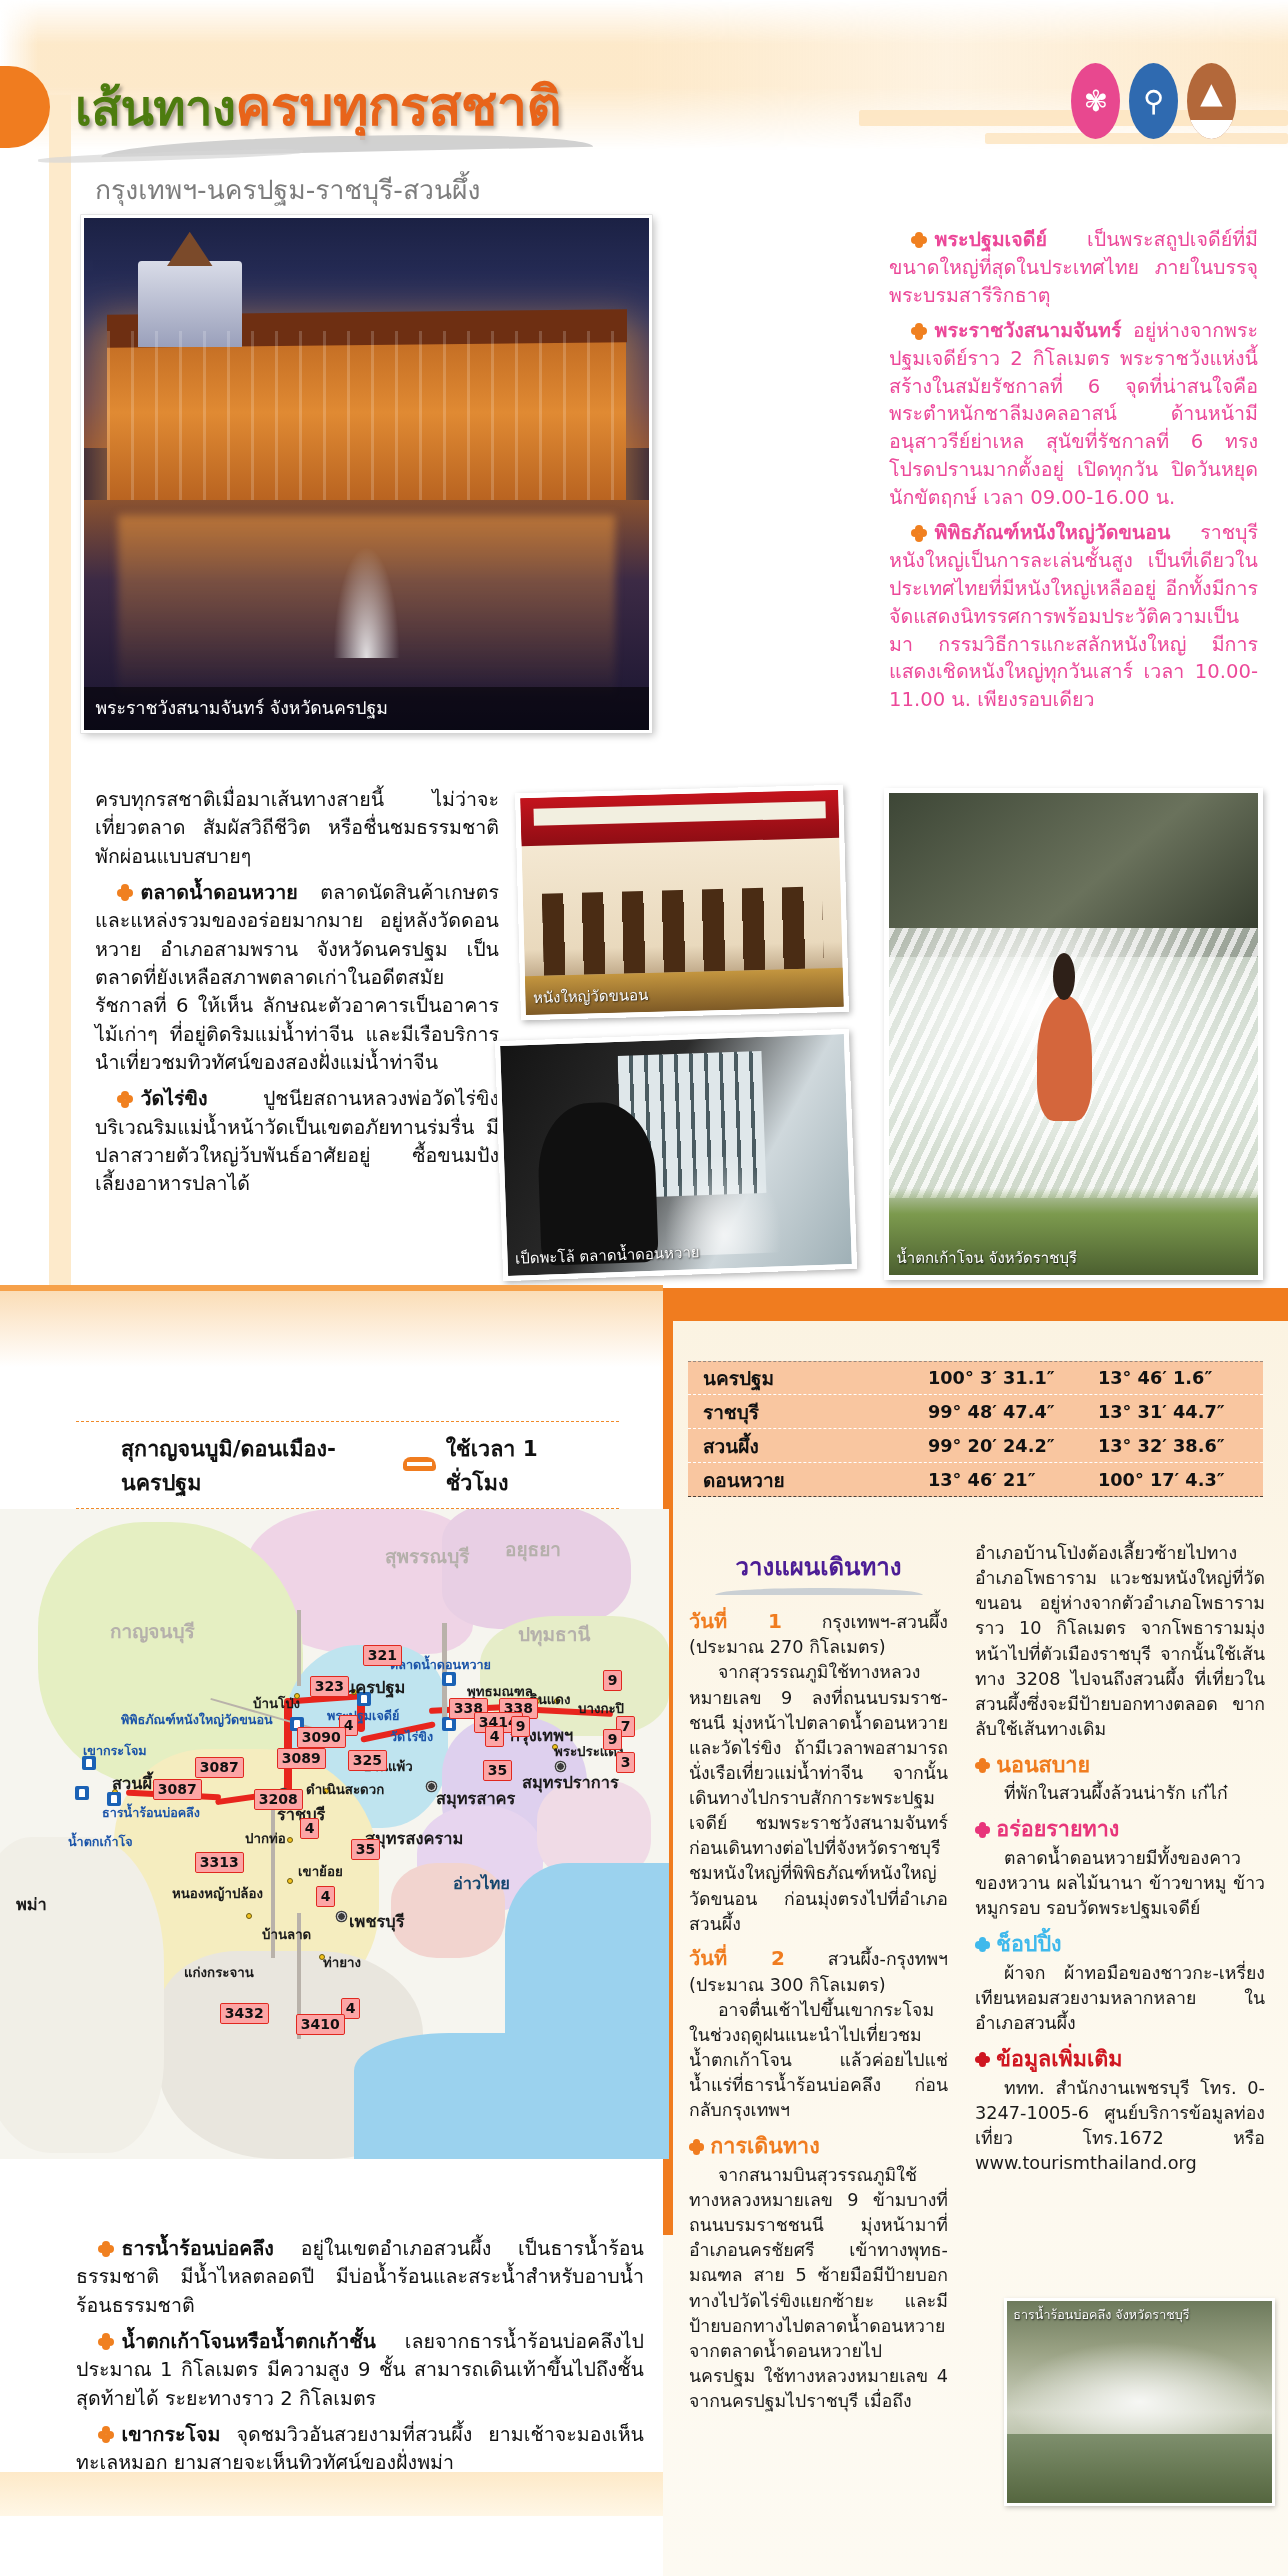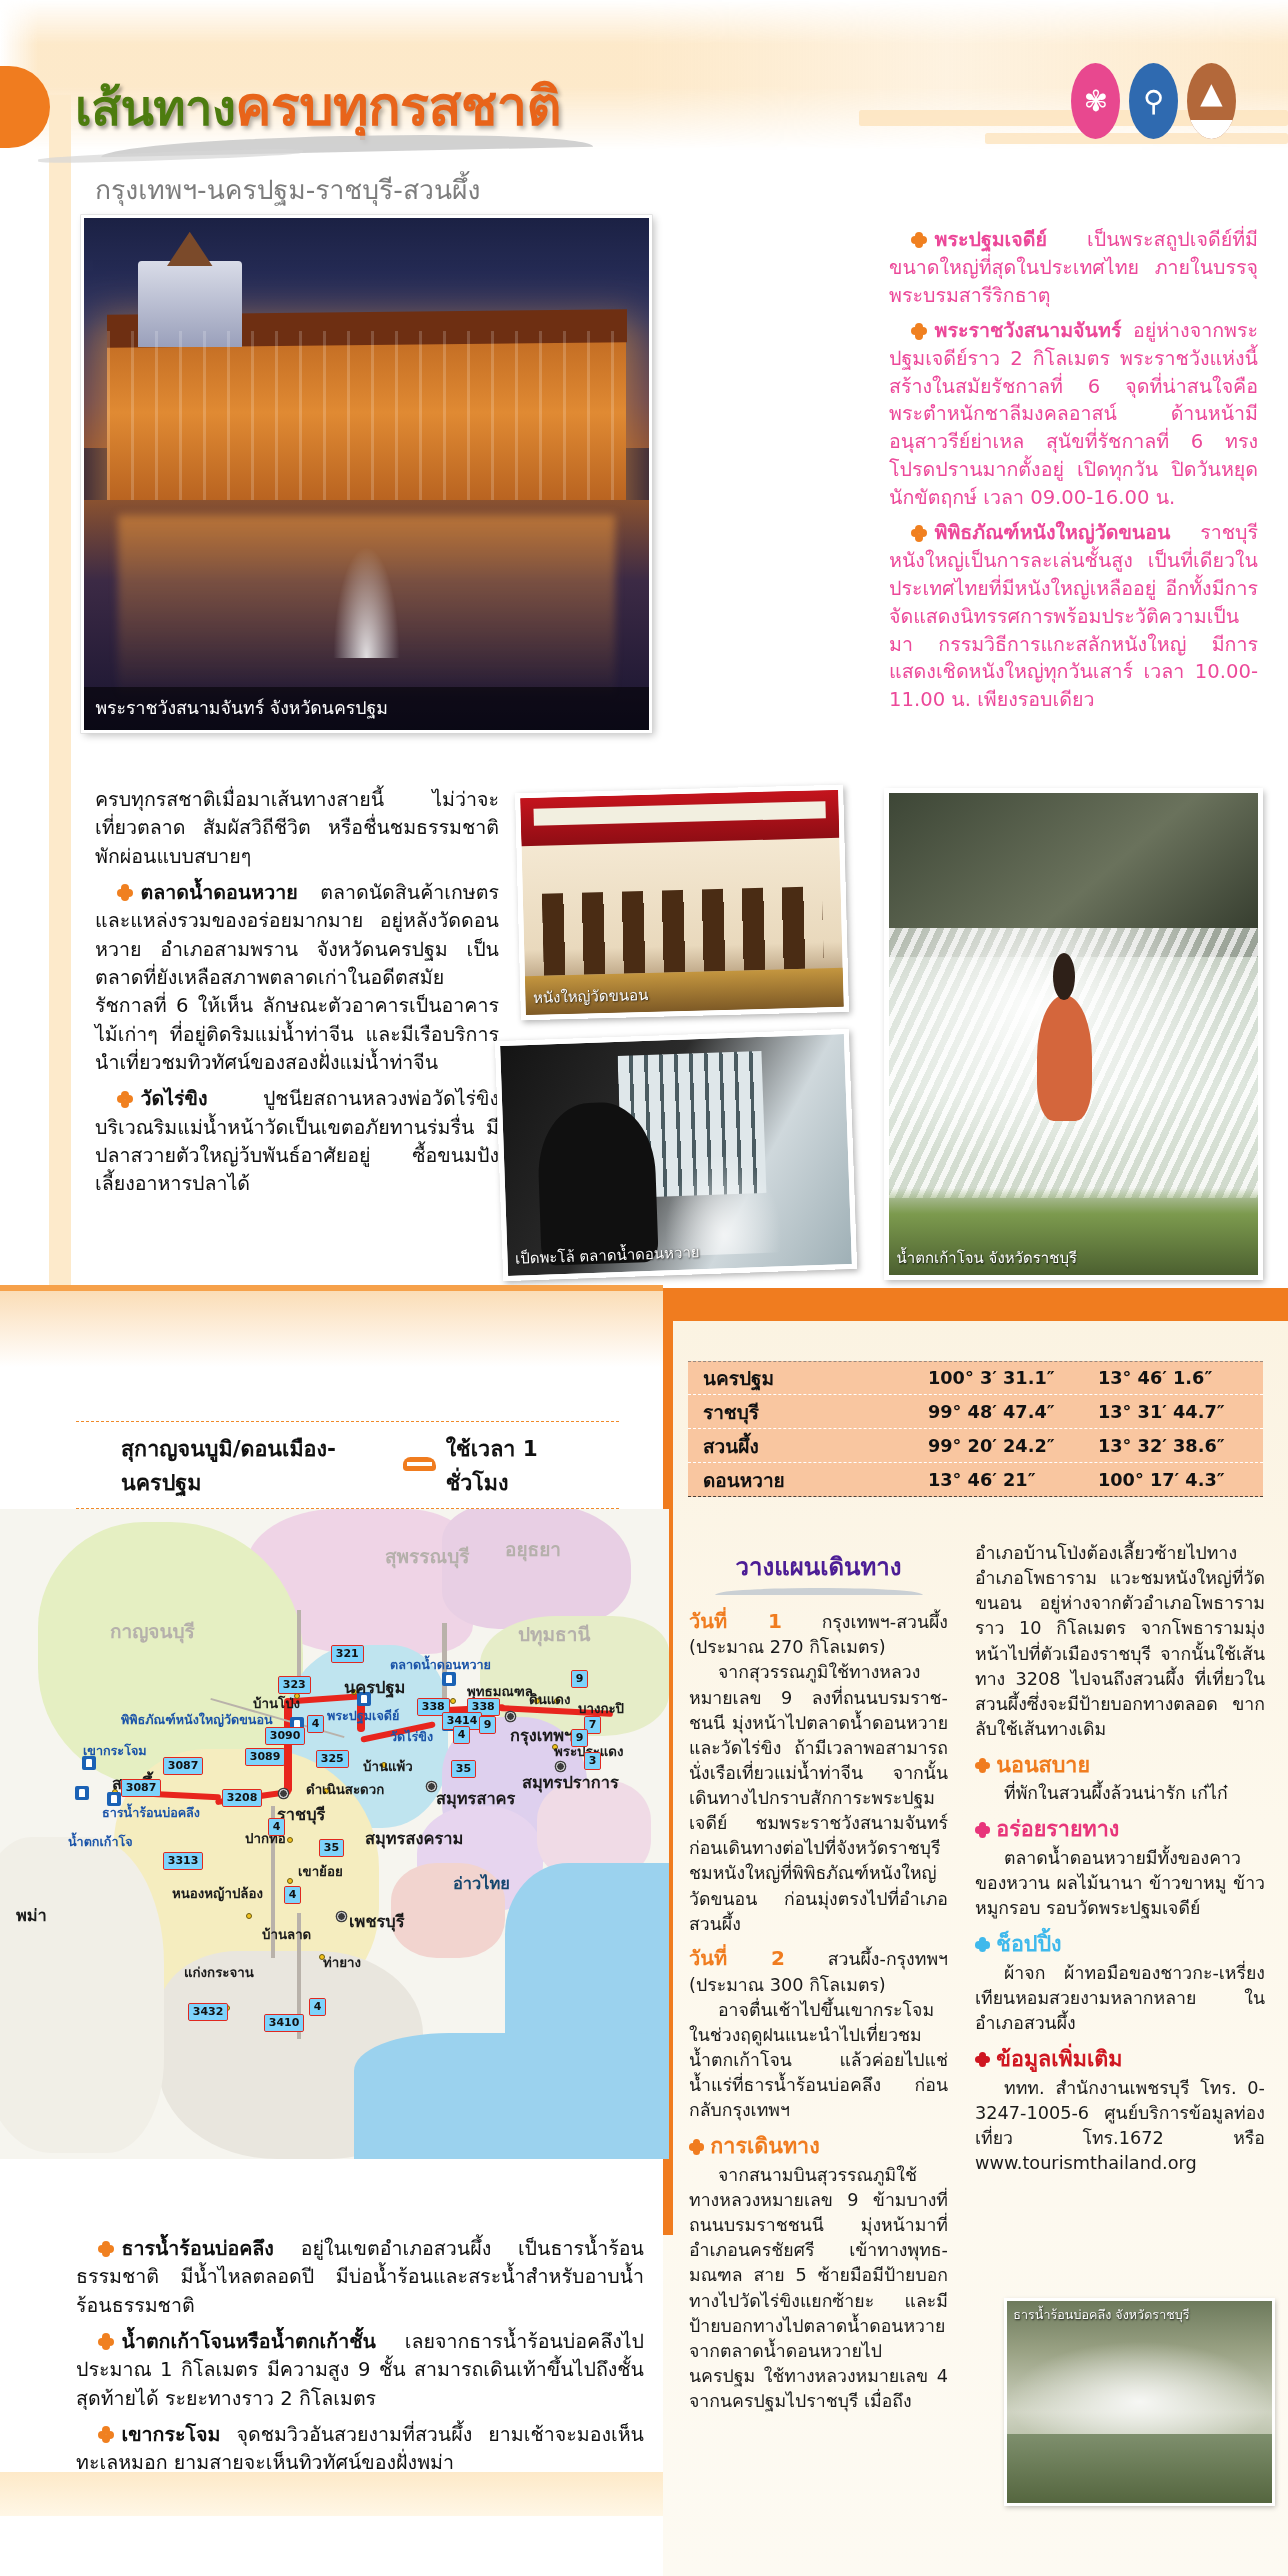--- a/index.html
+++ b/index.html
@@ -303,23 +303,23 @@
     position:absolute; height:5.7px; background:#e8251d; border-radius:3.8px;
   }
   .map-lbl{
     position:absolute; font-size:13.3px; color:#1a1a1a; white-space:nowrap; font-weight:700;
   }
   .map-lbl.prov{ font-size:16.4px; }
   .map-lbl.blue{ color:#1a53a8; font-weight:700; font-size:12.6px; }
   .map-lbl.gray{ color:#b5b0ab; font-size:19px; font-weight:700; }
   .map-lbl.sea { color:#16466e; font-size:16.4px; font-weight:700; }
   .hwy{
-    position:absolute; border:1.3px solid #e0281f; background:#7dd3fc;
-    color:#111; font-size:11px; font-weight:700;
-    padding:1.3px 3.8px; border-radius:1.9px; white-space:nowrap;
+    position:absolute; border:1.3px solid #e0281f; background:#fca5a5;
+    color:#111; font-size:14px; font-weight:700;
+    padding:1.3px 3.8px; border-radius:1.9px; white-space:nowrap;margin-left:32px;
   }
   .dot{
     position:absolute; width:6.3px; height:6.3px; border-radius:50%;
     background:#f2c21c; border:1.3px solid #6b5a10;
   }
   .dot.big{ width:8.8px; height:8.8px; background:#3c3c3c; border:1.9px solid #fff; box-shadow:0 0 0 1.3px #3c3c3c; }
   .poi{
     position:absolute; width:14px; height:14px; background:#1b62b5; border-radius:1.9px;
   }
   .poi:after{ content:""; position:absolute; left:3.8px; top:2.5px; width:6.3px; height:8.8px; background:#fff; border-radius:1.3px 1.3px 0 0;}
@@ -628,21 +628,21 @@
     <span class="map-lbl prov" style="left:277px; top:292px;">ราชบุรี</span>
     <span class="map-lbl prov" style="left:112px; top:261px;">สวนผึ้า</span>
     <span class="map-lbl prov" style="left:365px; top:316px;">สมุทรสงคราม</span>
     <span class="map-lbl" style="left:245px; top:319px;">ปากท่อ</span>
     <span class="map-lbl" style="left:298px; top:352px;">เขาย้อย</span>
     <span class="map-lbl" style="left:172px; top:374px;">หนองหญ้าปล้อง</span>
     <span class="map-lbl prov" style="left:349px; top:399px;">เพชรบุรี</span>
     <span class="map-lbl" style="left:262px; top:415px;">บ้านลาด</span>
     <span class="map-lbl" style="left:323px; top:443px;">ท่ายาง</span>
     <span class="map-lbl" style="left:184px; top:453px;">แก่งกระจาน</span>
-    <span class="map-lbl prov" style="left:16px; top:393px;">พม่า</span>
+    <span class="map-lbl prov" style="left:16px; top:382px;">พม่า</span>
 
     <span class="map-lbl blue" style="left:390px; top:146px;">ตลาดน้ำดอนหวาย</span>
     <span class="map-lbl blue" style="left:327px; top:197px;">พระปฐมเจดีย์</span>
     <span class="map-lbl blue" style="left:390px; top:218px;">วัดไร่ขิง</span>
     <span class="map-lbl blue" style="left:121px; top:201px;">พิพิธภัณฑ์หนังใหญ่วัดขนอน</span>
     <span class="map-lbl blue" style="left:83px; top:232px;">เขากระโจม</span>
     <span class="map-lbl blue" style="left:102px; top:294px;">ธารน้ำร้อนบ่อคลึง</span>
     <span class="map-lbl blue" style="left:68px; top:323px;">น้ำตกเก้าโจ</span>
 
     <span class="map-lbl sea" style="left:453px; top:361px;">อ่าวไทย</span>

